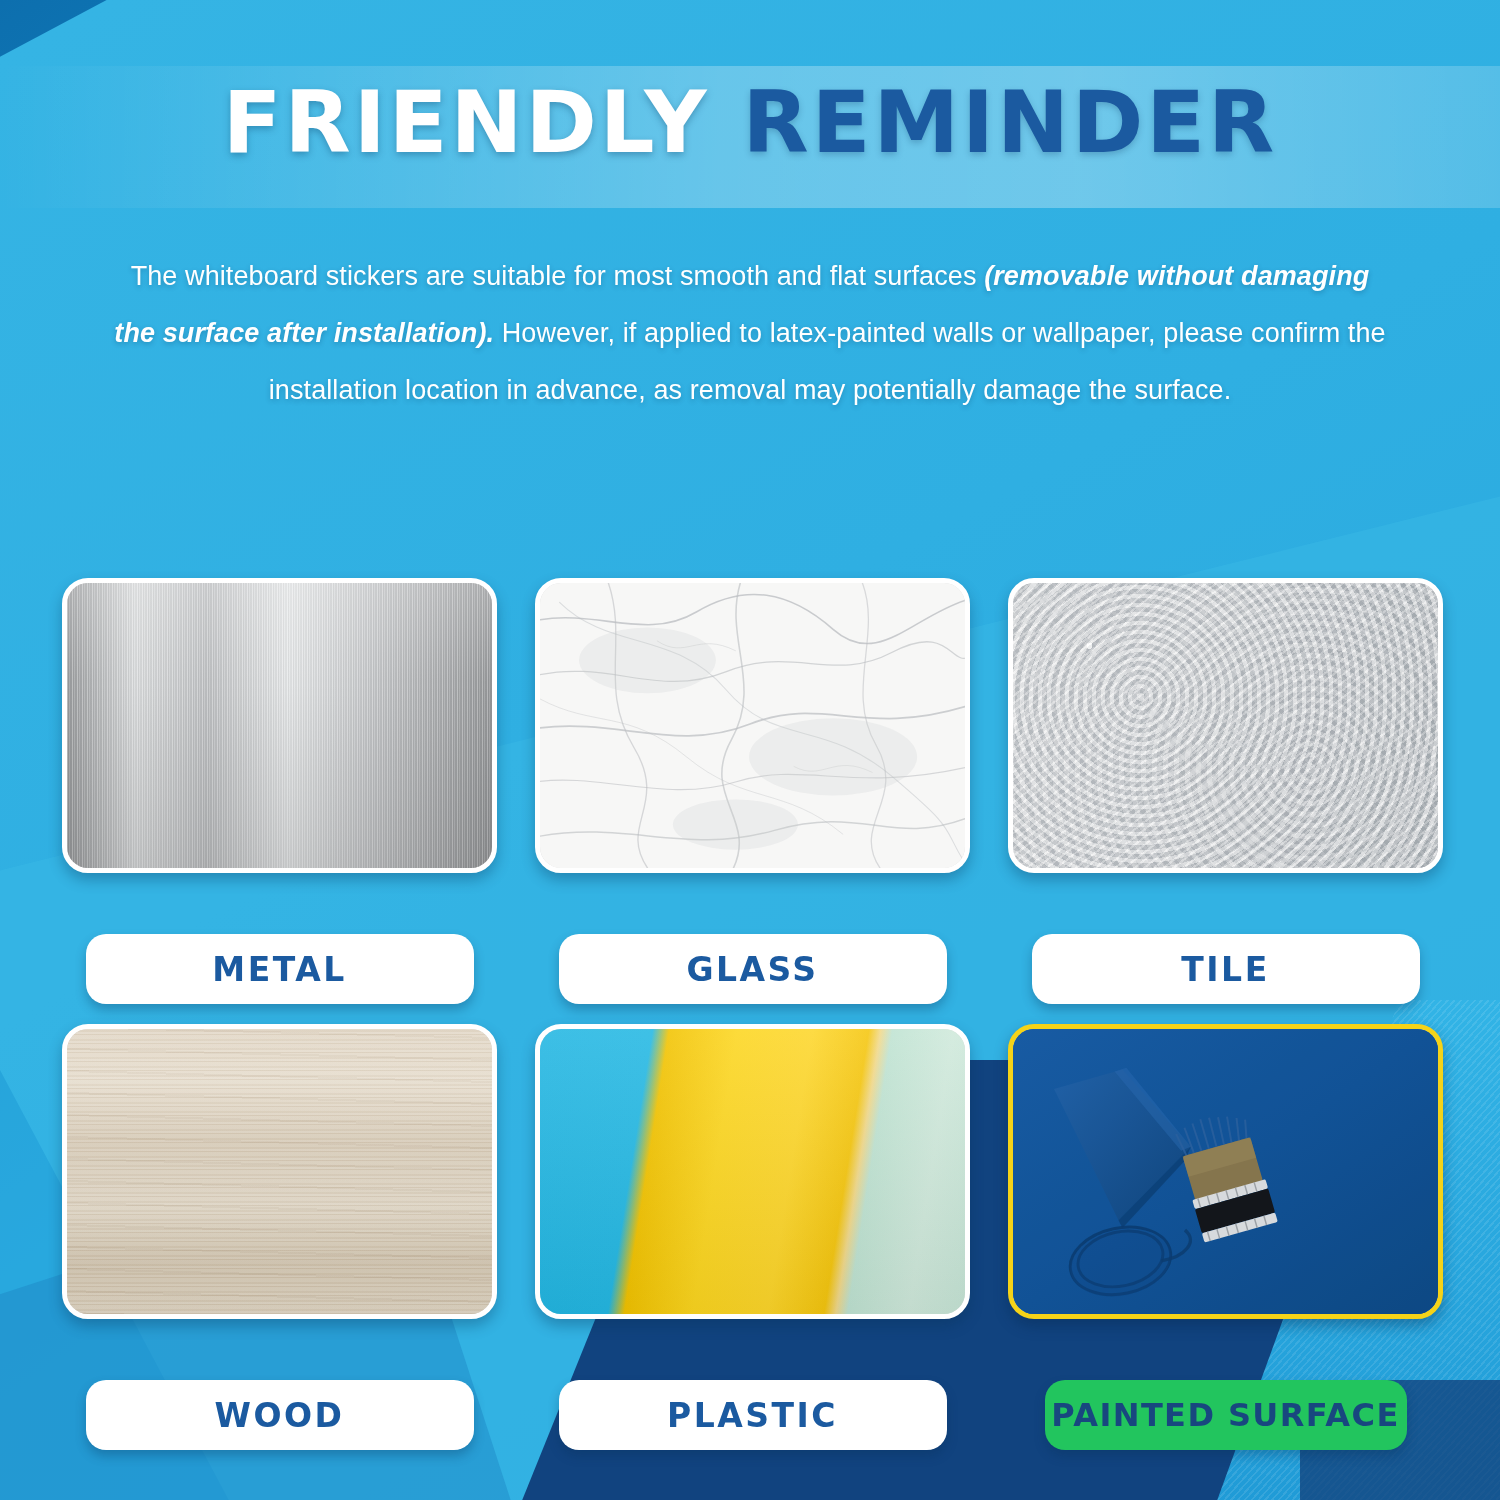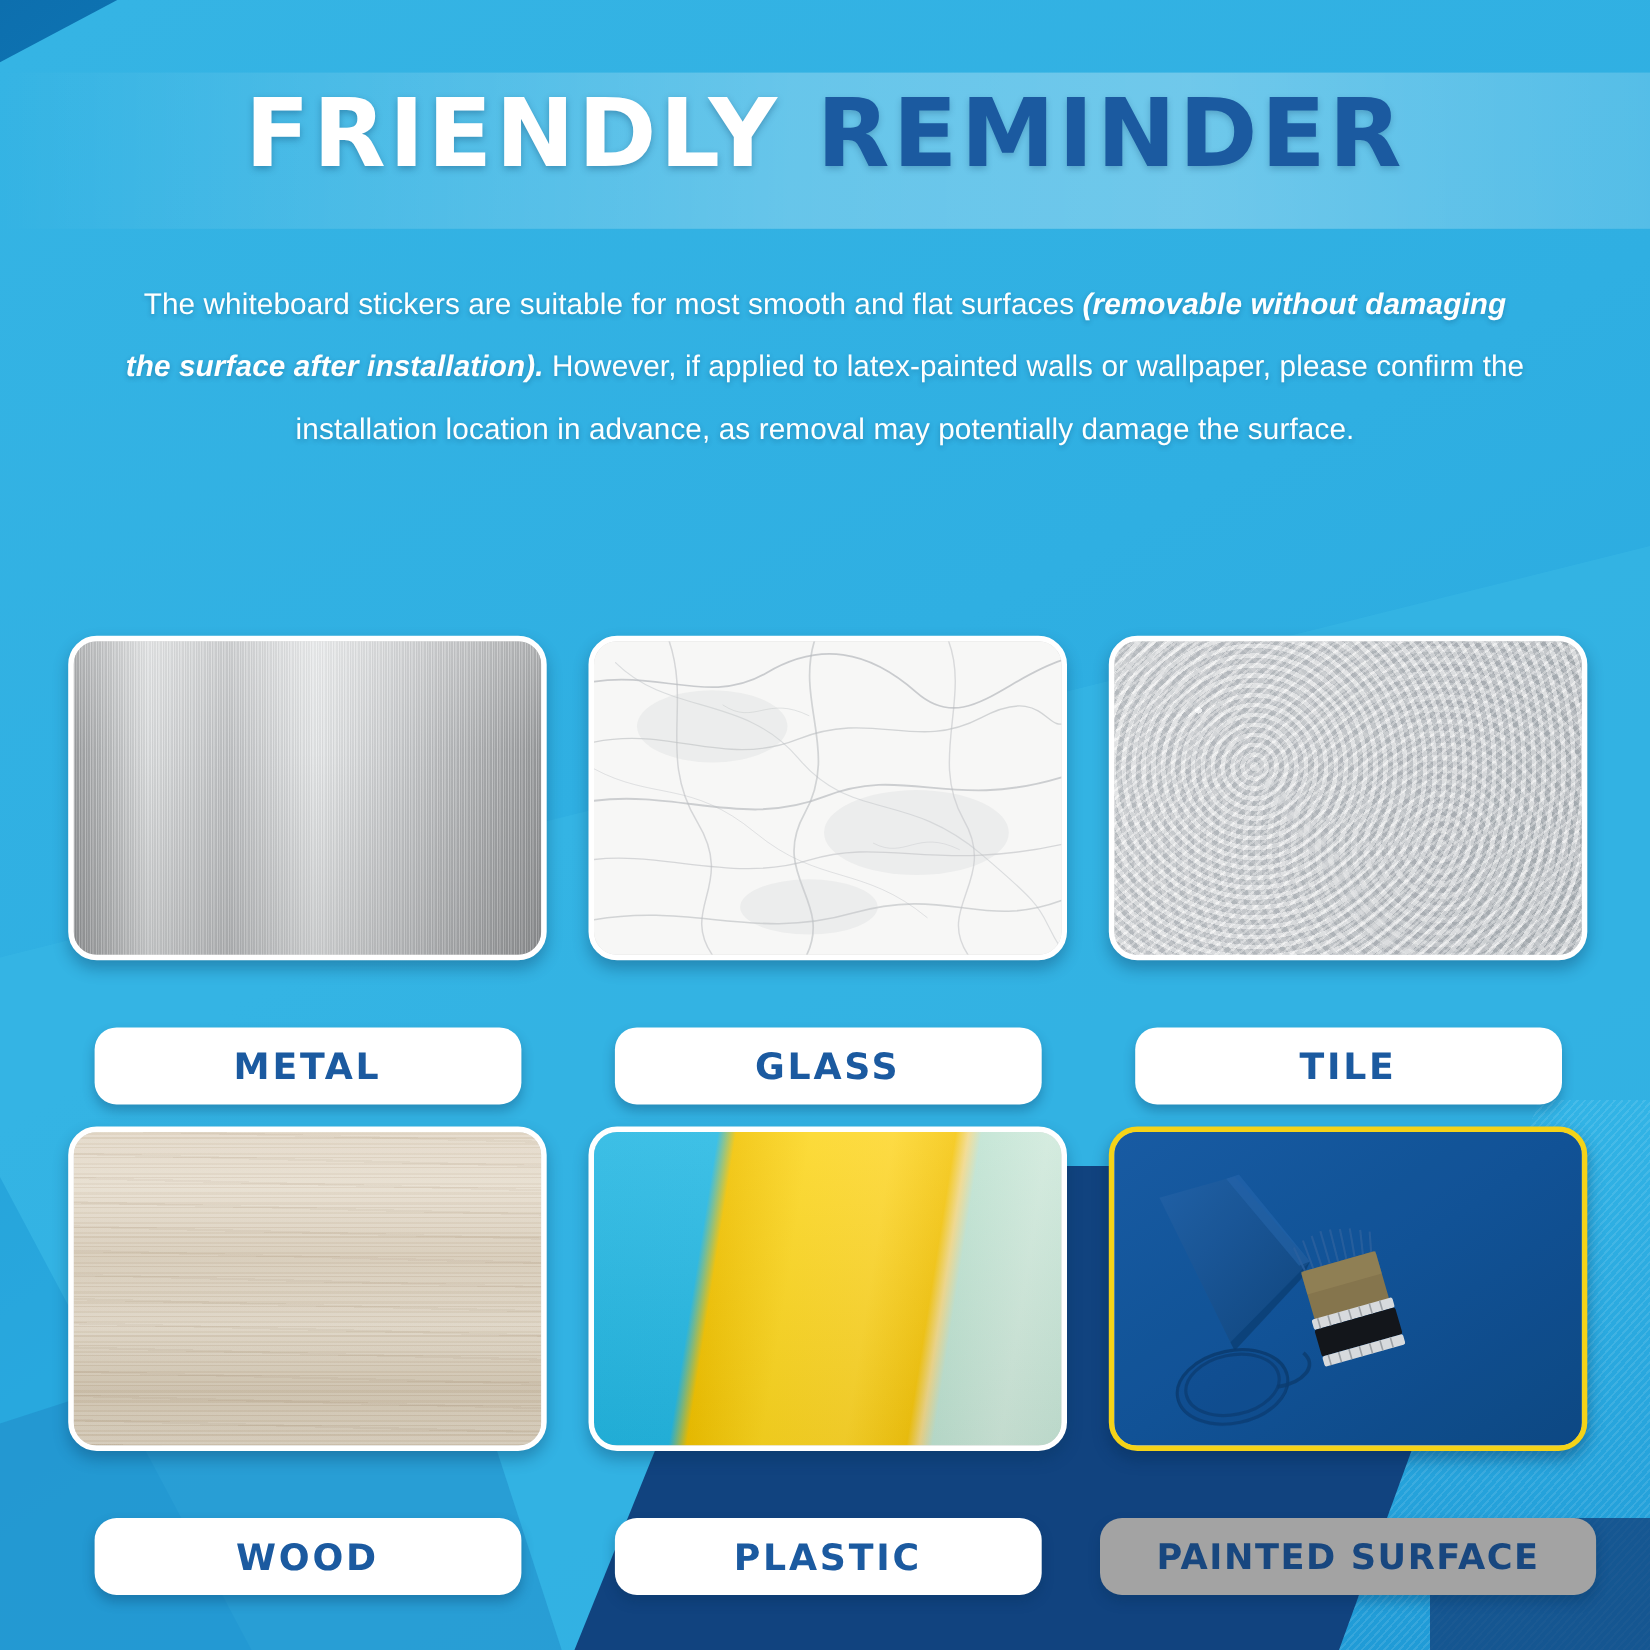--- a/index.html
+++ b/index.html
@@ -223,21 +223,21 @@
 
   
   .pill {
     margin-top:22px;
     width:388px; height:70px;
     border-radius:20px;
     background:#ffffff;
     box-shadow:0 6px 11px rgba(6,48,85,.30);
     display:flex; align-items:center; justify-content:center;
   }
-  .pill.highlight { background:#a3a3a3; width:451px; }
+  .pill.highlight { background:#22c55e; width:362px; }
 
   .pill-label {
     font-family:"DejaVu Sans", sans-serif;
     font-weight:bold;
     font-size:33px;
     letter-spacing:2.5px;
     color:#1b5aa0;
     white-space:nowrap;
   }
   .pill.highlight .pill-label { color:#18477f; font-size:32px; letter-spacing:1.4px; }

